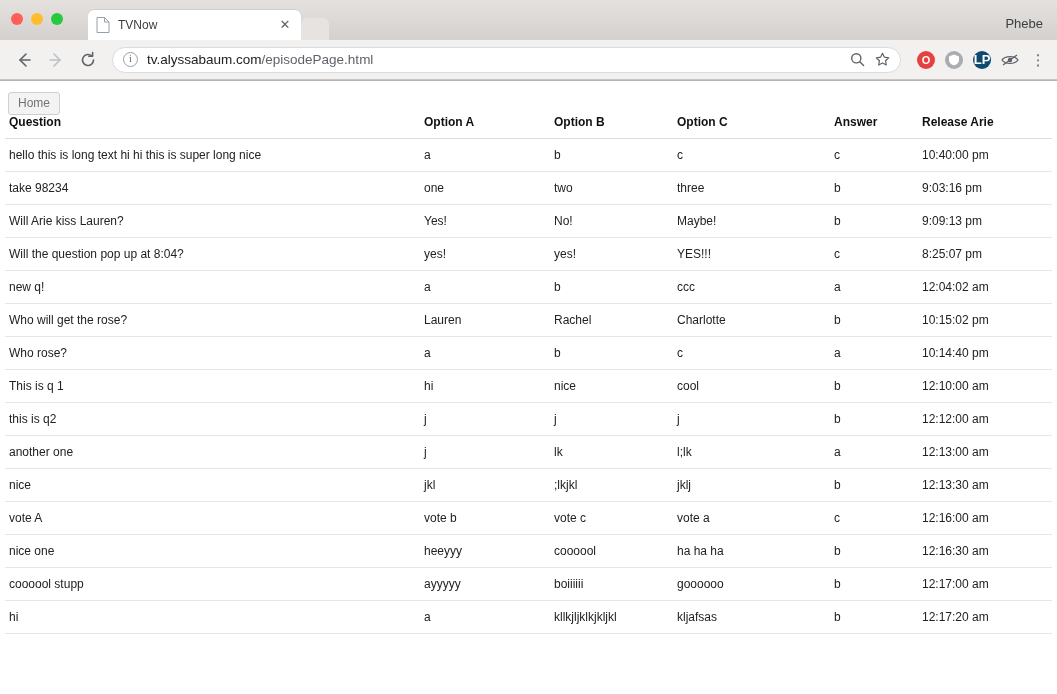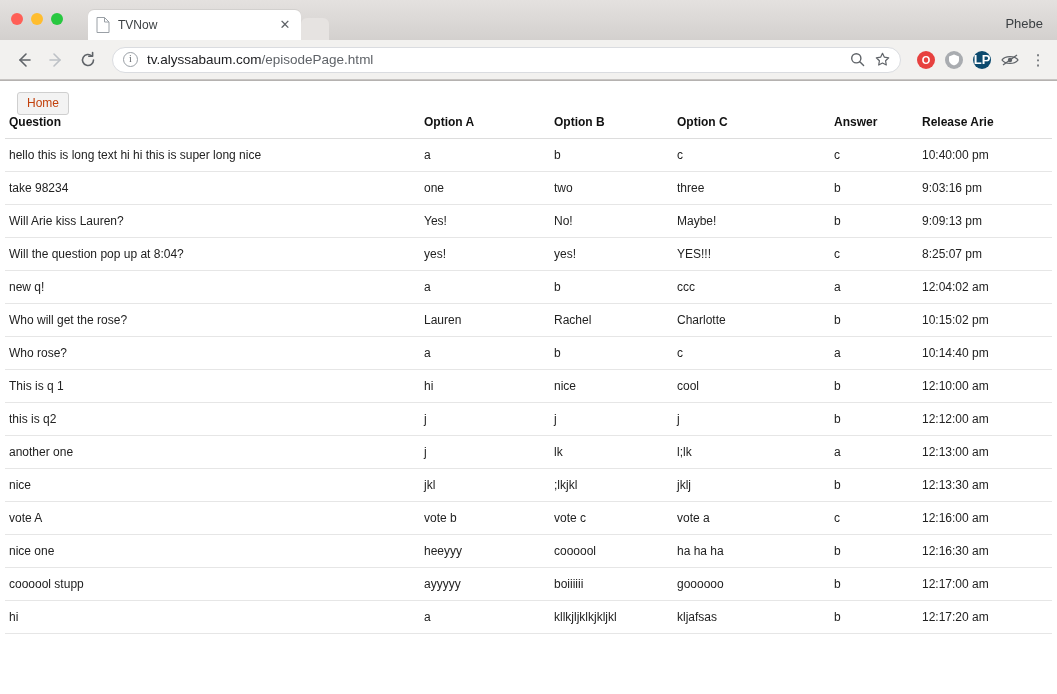--- a/index.html
+++ b/index.html
@@ -158,27 +158,27 @@
   
   .page {
     position: relative;
     padding: 0;
     height: 612px;
     overflow: hidden;
     background: #fff;
   }
   .home-btn {
     position: absolute;
-    left: 17px;
+    left: 8px;
     top: 11px;
     background: #f3f3f3;
     border: 1px solid #cfcfcf;
     border-radius: 3px;
     font-size: 12px;
-    color: #c2410c;
+    color: #737373;
     padding: 4px 9px;
     line-height: 13px;
   }
   h1.page-title {
     margin: 0;
     padding-top: 28px;
     text-align: center;
     font-size: 27px;
     font-weight: normal;
     color: #222;

